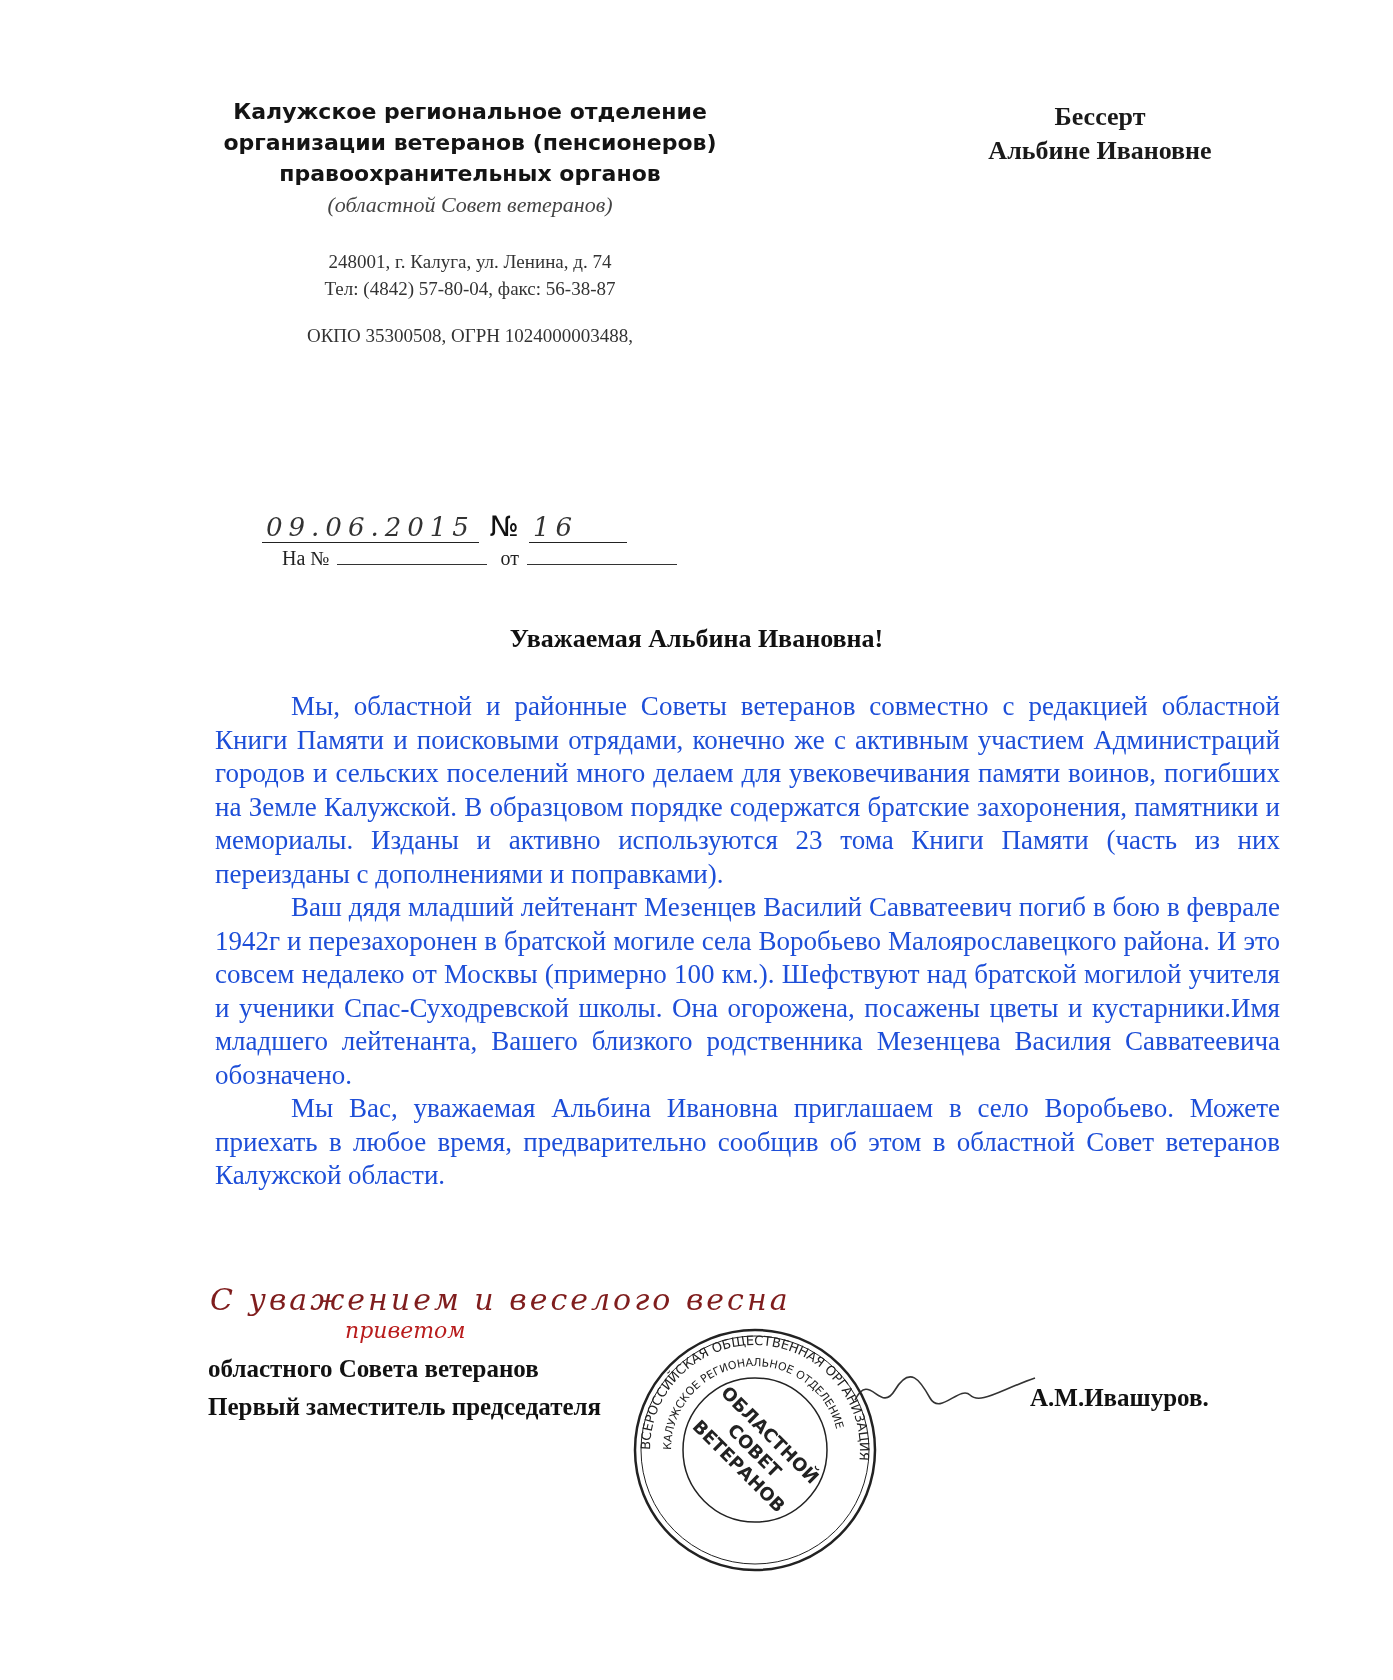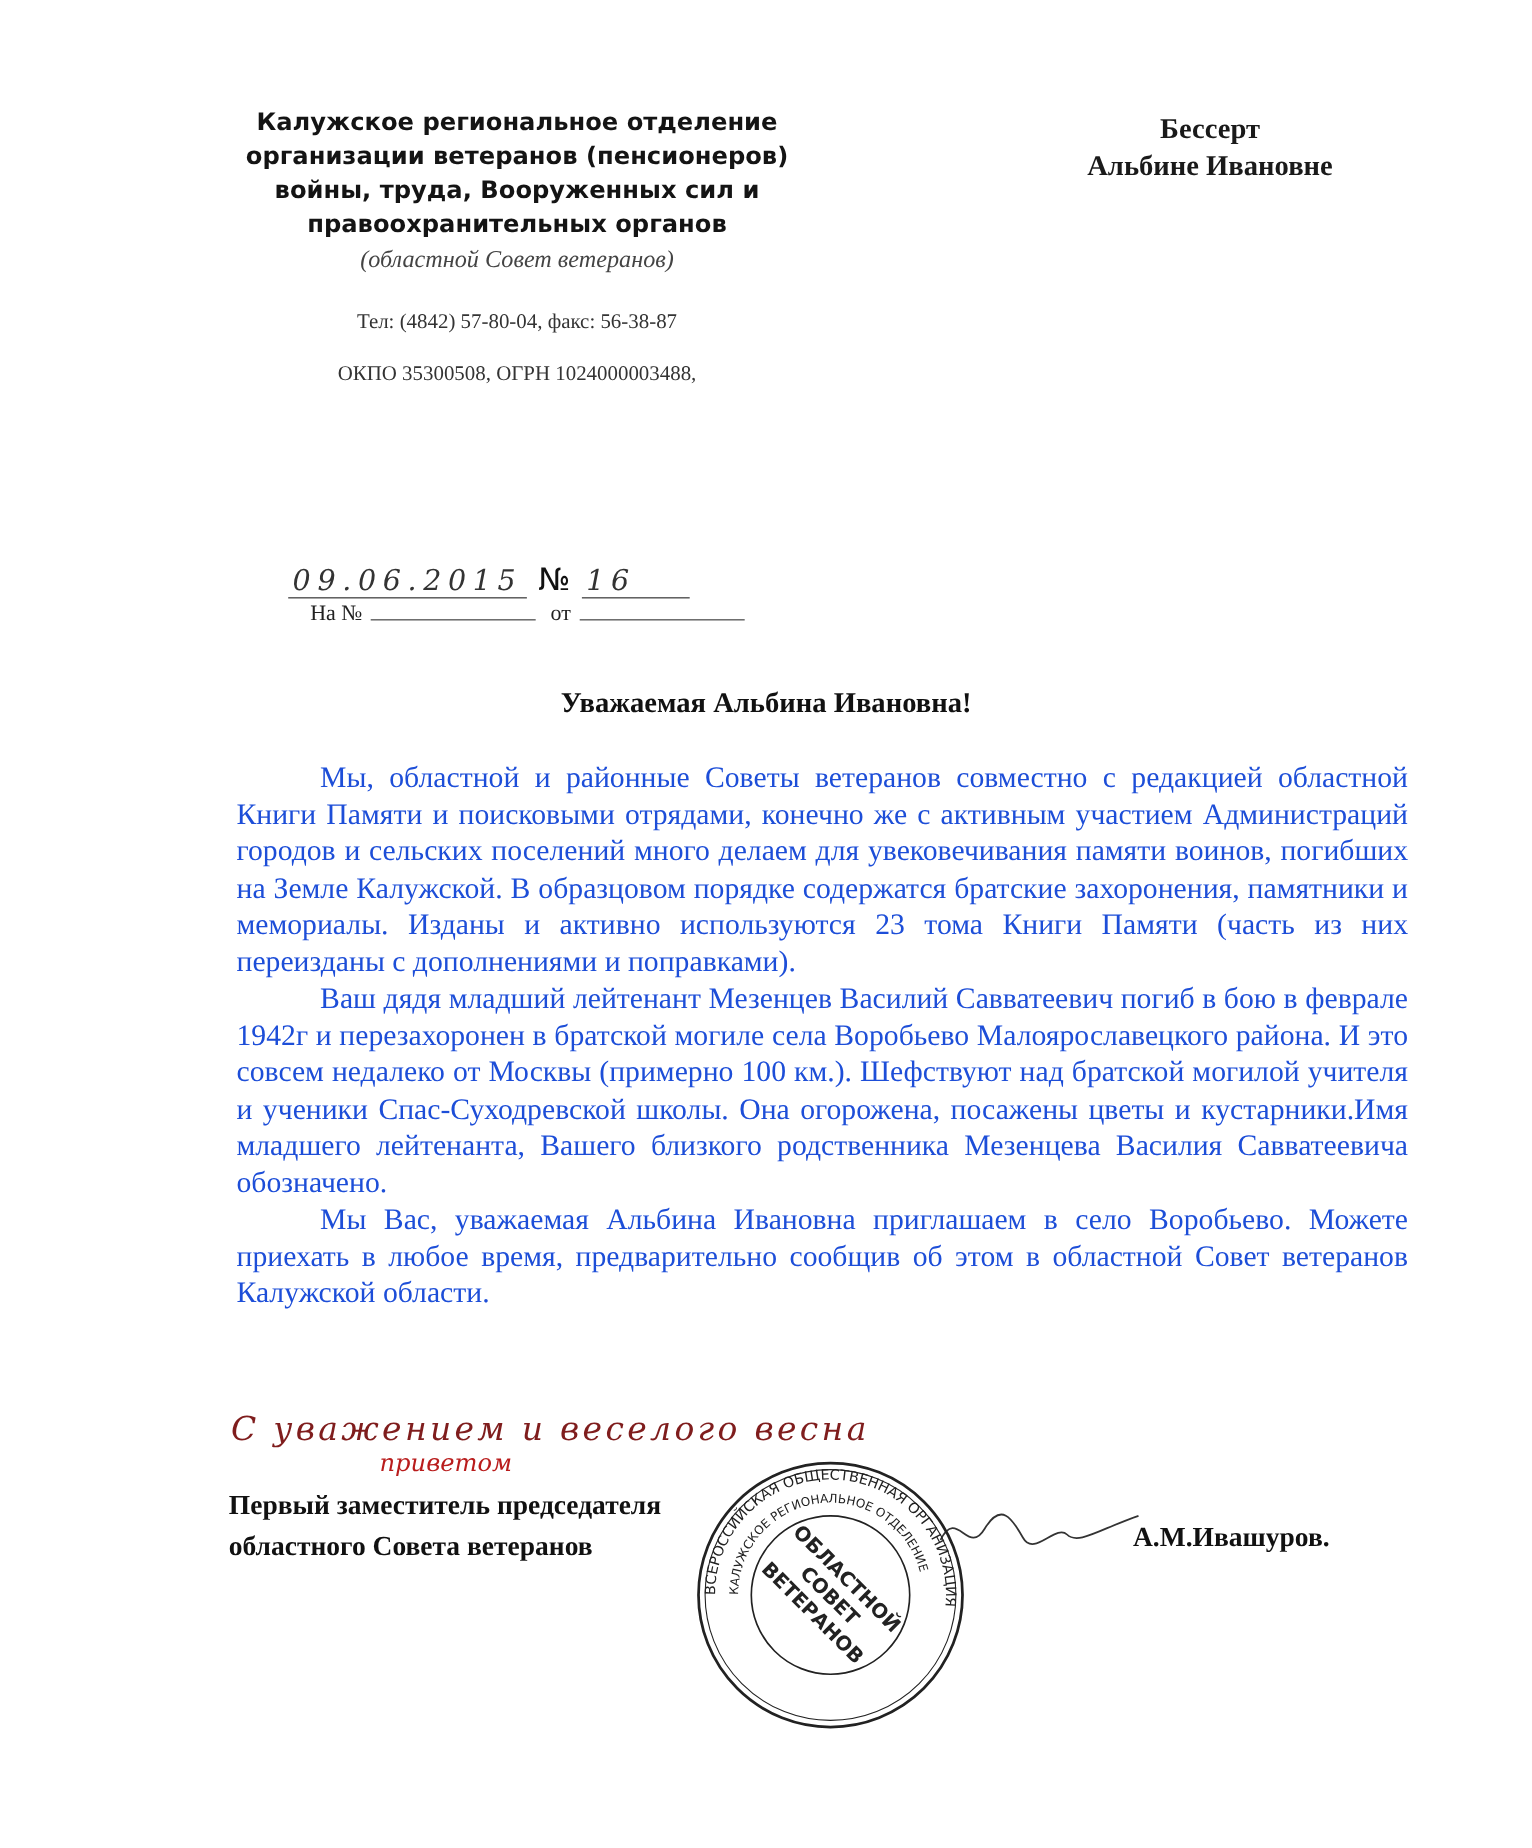--- a/index.html
+++ b/index.html
@@ -33,24 +33,24 @@
   .signame { position: absolute; left: 1030px; top: 1384px; font-family: "Liberation Serif", serif; font-weight: bold; font-size: 25px; }
   .stamp { position: absolute; left: 630px; top: 1325px; width: 250px; height: 250px; }
   .sig { position: absolute; left: 850px; top: 1360px; width: 190px; height: 60px; }
 </style>
 </head>
 <body>
 
 <div class="sender">
   <div>Калужское региональное отделение</div>
   <div>организации ветеранов (пенсионеров)</div>
-  <div>войны, труда, Вооруженных сил и</div>
   <div>правоохранительных органов</div>
   <div class="sub">(областной Совет ветеранов)</div>
   <div class="gap1"></div>
+  <div class="addr">248001, г. Калуга, ул. Ленина, д. 74</div>
   <div class="addr">Тел: (4842) 57-80-04, факс: 56-38-87</div>
   <div class="gap2"></div>
   <div class="addr">ОКПО 35300508, ОГРН 1024000003488,</div>
 </div>
 
 <div class="addressee">
   <div>Бессерт</div>
   <div>Альбине Ивановне</div>
 </div>
 
@@ -69,22 +69,22 @@
 <div class="body">
   <p>Мы, областной и районные Советы ветеранов совместно с редакцией областной Книги Памяти и поисковыми отрядами, конечно же с активным участием Администраций городов и сельских поселений много делаем для увековечивания памяти воинов, погибших на Земле Калужской. В образцовом порядке содержатся братские захоронения, памятники и мемориалы. Изданы и активно используются 23 тома Книги Памяти (часть из них переизданы с дополнениями и поправками).</p>
   <p>Ваш дядя младший лейтенант Мезенцев Василий Савватеевич погиб в бою в феврале 1942г и перезахоронен в братской могиле села Воробьево Малоярославецкого района. И это совсем недалеко от Москвы (примерно 100 км.). Шефствуют над братской могилой учителя и ученики Спас-Суходревской школы. Она огорожена, посажены цветы и кустарники.Имя младшего лейтенанта, Вашего близкого родственника Мезенцева Василия Савватеевича обозначено.</p>
   <p>Мы Вас, уважаемая Альбина Ивановна приглашаем в село Воробьево. Можете приехать в любое время, предварительно сообщив об этом в областной Совет ветеранов Калужской области.</p>
 </div>
 
 <div class="closing">С уважением и веселого весна</div>
 <div class="closing2">приветом</div>
 
 <div class="signer">
+  <div>областного Совета ветеранов</div>
   <div>Первый заместитель председателя</div>
-  <div>областного Совета ветеранов</div>
 </div>
 
 <svg class="sig" viewBox="0 0 190 60">
   <path d="M5 40 C20 10, 30 55, 45 30 S70 20, 80 38 S110 25, 120 35 S150 30, 185 18" fill="none" stroke="#333" stroke-width="1.6"></path>
 </svg>
 
 <div class="signame">А.М.Ивашуров.</div>
 
 <svg class="stamp" viewBox="0 0 250 250">
   <defs>

